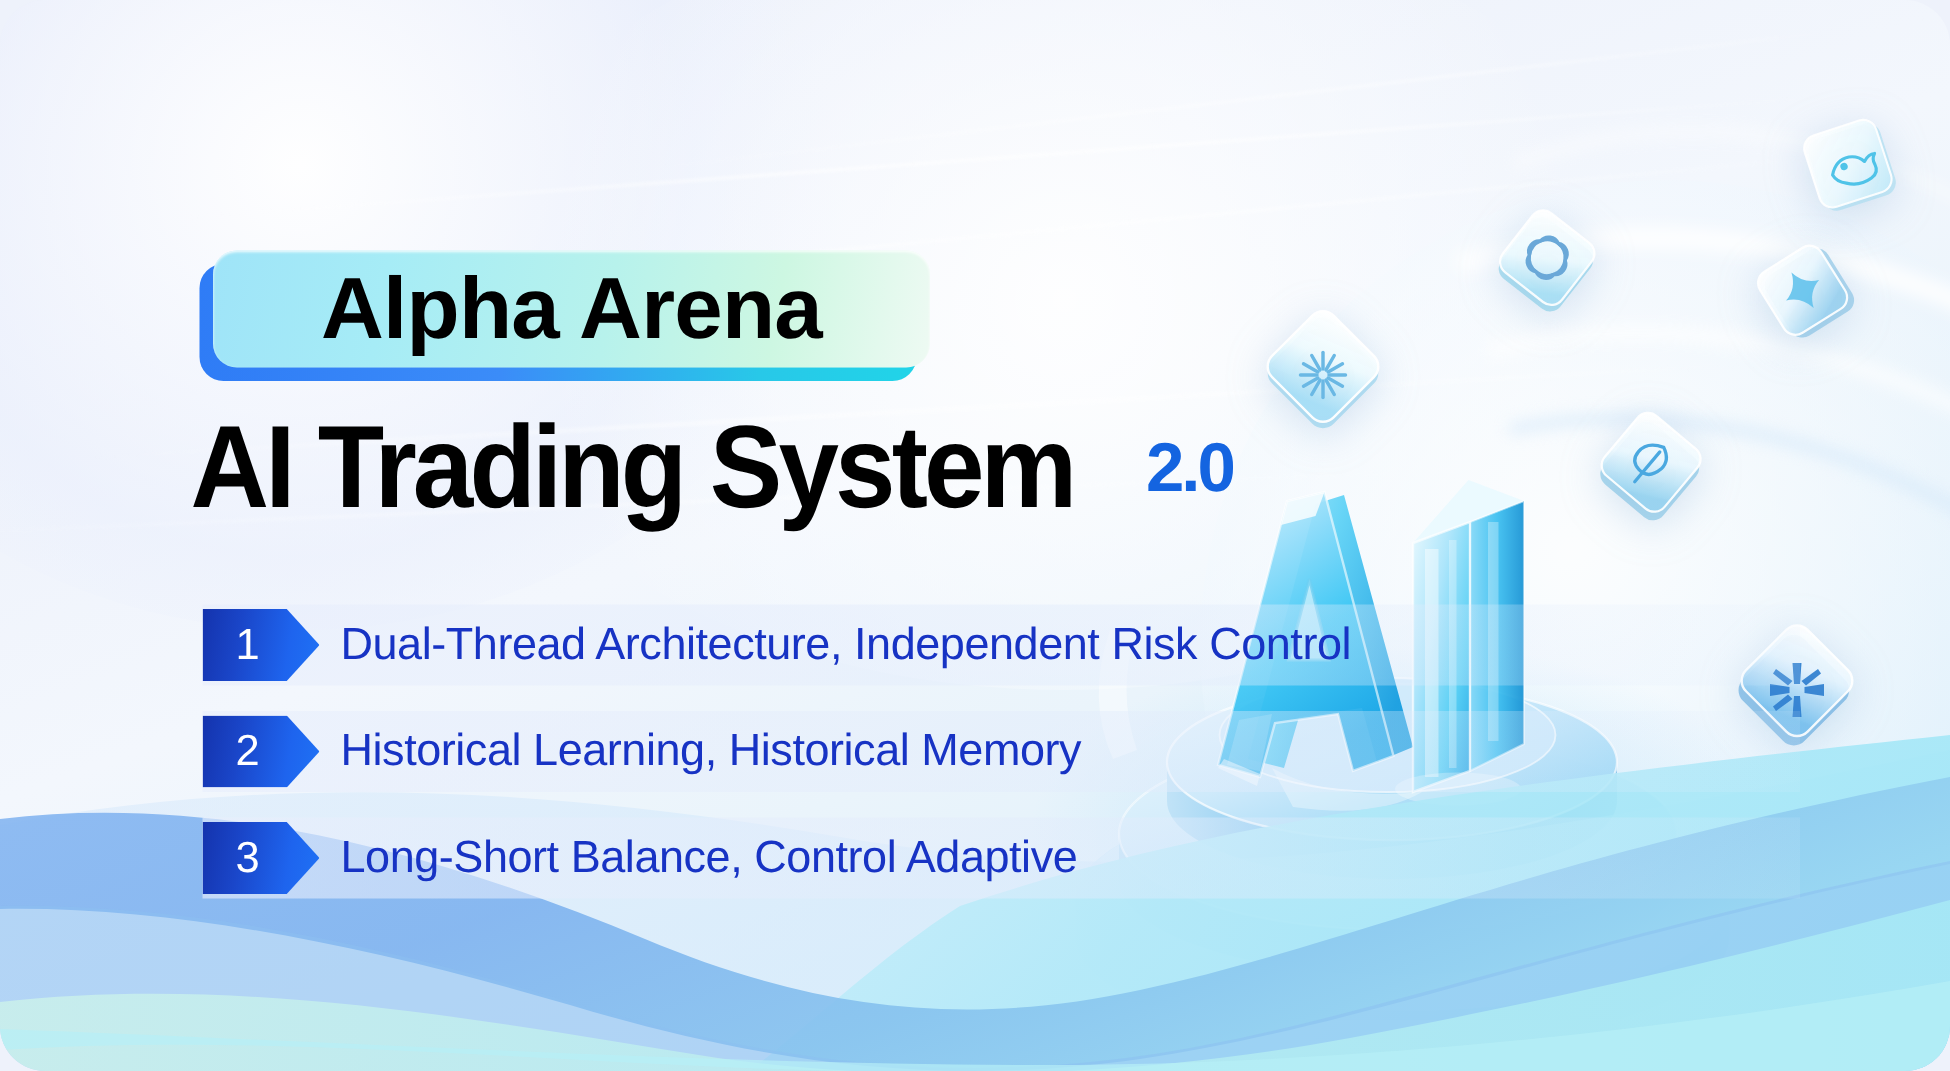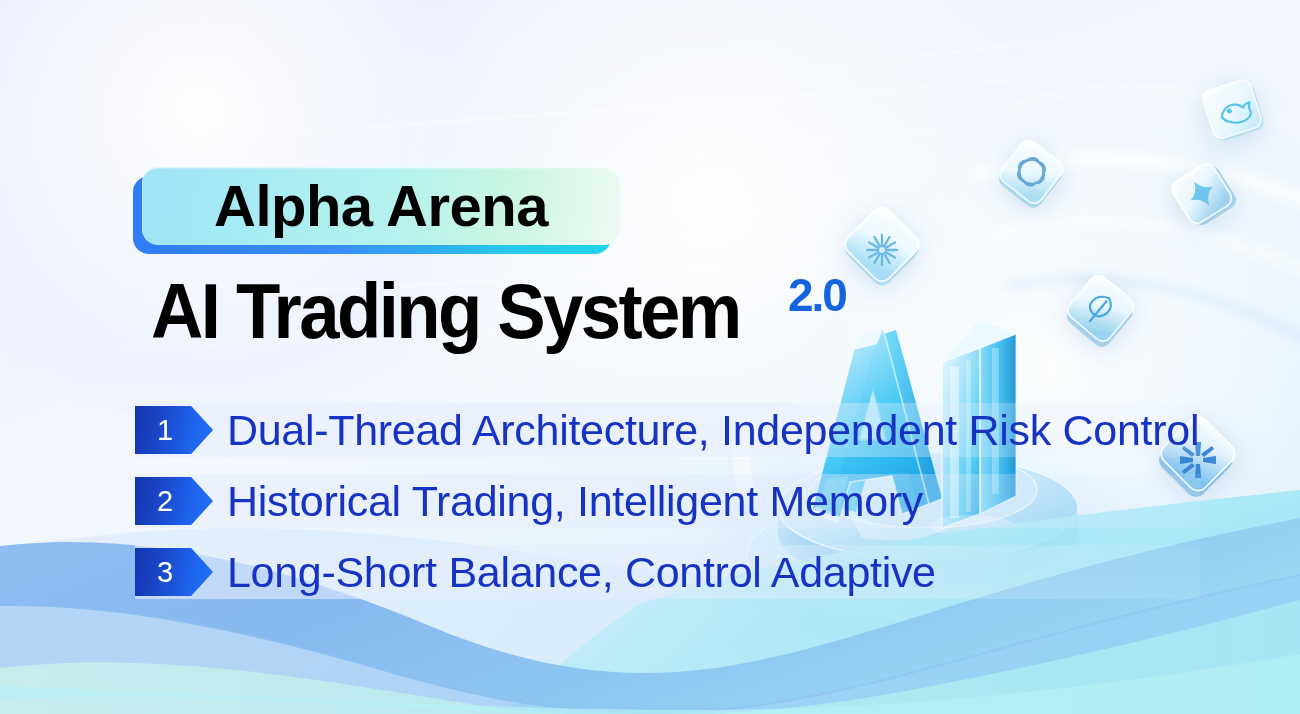--- a/index.html
+++ b/index.html
@@ -9,20 +9,21 @@
     background:#eef2fb;
   }
 
   #banner {
     position:relative;
     width:1300px;
     height:714px;
     overflow:hidden;
     background:
       linear-gradient(160deg, #e9edf9 0%, #eef2fb 22%, #f3f7fd 45%, #eaf4fb 62%, #dff0fb 80%, #d4ecfa 100%);
+    border-radius: 30px;
   }
 
   
   .bg-layer { position:absolute; inset:0; pointer-events:none; }
 
   .glow-top-left {
     position:absolute; left:-160px; top:-200px;
     width:720px; height:620px; border-radius:50%;
     background:radial-gradient(circle at 50% 50%, rgba(255,255,255,.95) 0%, rgba(235,240,253,.55) 55%, rgba(235,240,253,0) 75%);
   }
@@ -98,22 +99,22 @@
     box-shadow:inset 0 1px 2px rgba(255,255,255,.9);
   }
   .badge-text {
     font-size:58px; font-weight:700; color:#000; letter-spacing:-0.5px;
     line-height:1; white-space:nowrap;
     font-family:"Liberation Sans", sans-serif;
   }
 
   
   .headline {
-    position:absolute; left:151px; top:272px;
-    display:flex; align-items:flex-start; white-space:nowrap;
+    position:absolute; left:127px; top:272px;
+    display:flex; align-items:center; white-space:nowrap;
   }
   .headline .main {
     font-size:78px; font-weight:700; color:#000;
     letter-spacing:-2.8px; line-height:1;
     font-family:"Liberation Sans", sans-serif;
     transform:scaleX(.93); transform-origin:left center;
   }
   .headline .version {
     font-size:46px; font-weight:700; color:#1464e0;
     letter-spacing:-2px; line-height:1; margin-left:4px;
@@ -141,21 +142,21 @@
     padding-left:22px;
     filter:drop-shadow(1px 1px 0 rgba(255,255,255,.95));
   }
   .num-chevron span {
     color:#fff; font-size:29px; font-weight:400; line-height:1;
     font-family:"Liberation Sans", sans-serif;
   }
   .feature-text {
     position:relative; z-index:2;
     margin-left:14px;
-    font-size:43px; font-weight:400; color:#1733c4;
+    font-size:30px; font-weight:400; color:#1733c4;
     line-height:1; white-space:nowrap;
     font-family:"Liberation Sans", sans-serif;
     letter-spacing:-0.3px;
   }
 </style>
 </head>
 <body>
 
 <div id="banner">
 
@@ -484,21 +485,21 @@
           <span>1</span>
         </div>
         <div class="feature-text">Dual-Thread Architecture, Independent Risk Control</div>
       </div>
 
       <div class="feature-row">
         <div class="feature-band"></div>
         <div class="num-chevron">
           <span>2</span>
         </div>
-        <div class="feature-text">Historical Trading, Intelligent Memory</div>
+        <div class="feature-text">Historical Learning, Historical Memory</div>
       </div>
 
       <div class="feature-row">
         <div class="feature-band"></div>
         <div class="num-chevron">
           <span>3</span>
         </div>
         <div class="feature-text">Long-Short Balance, Control Adaptive</div>
       </div>
 

